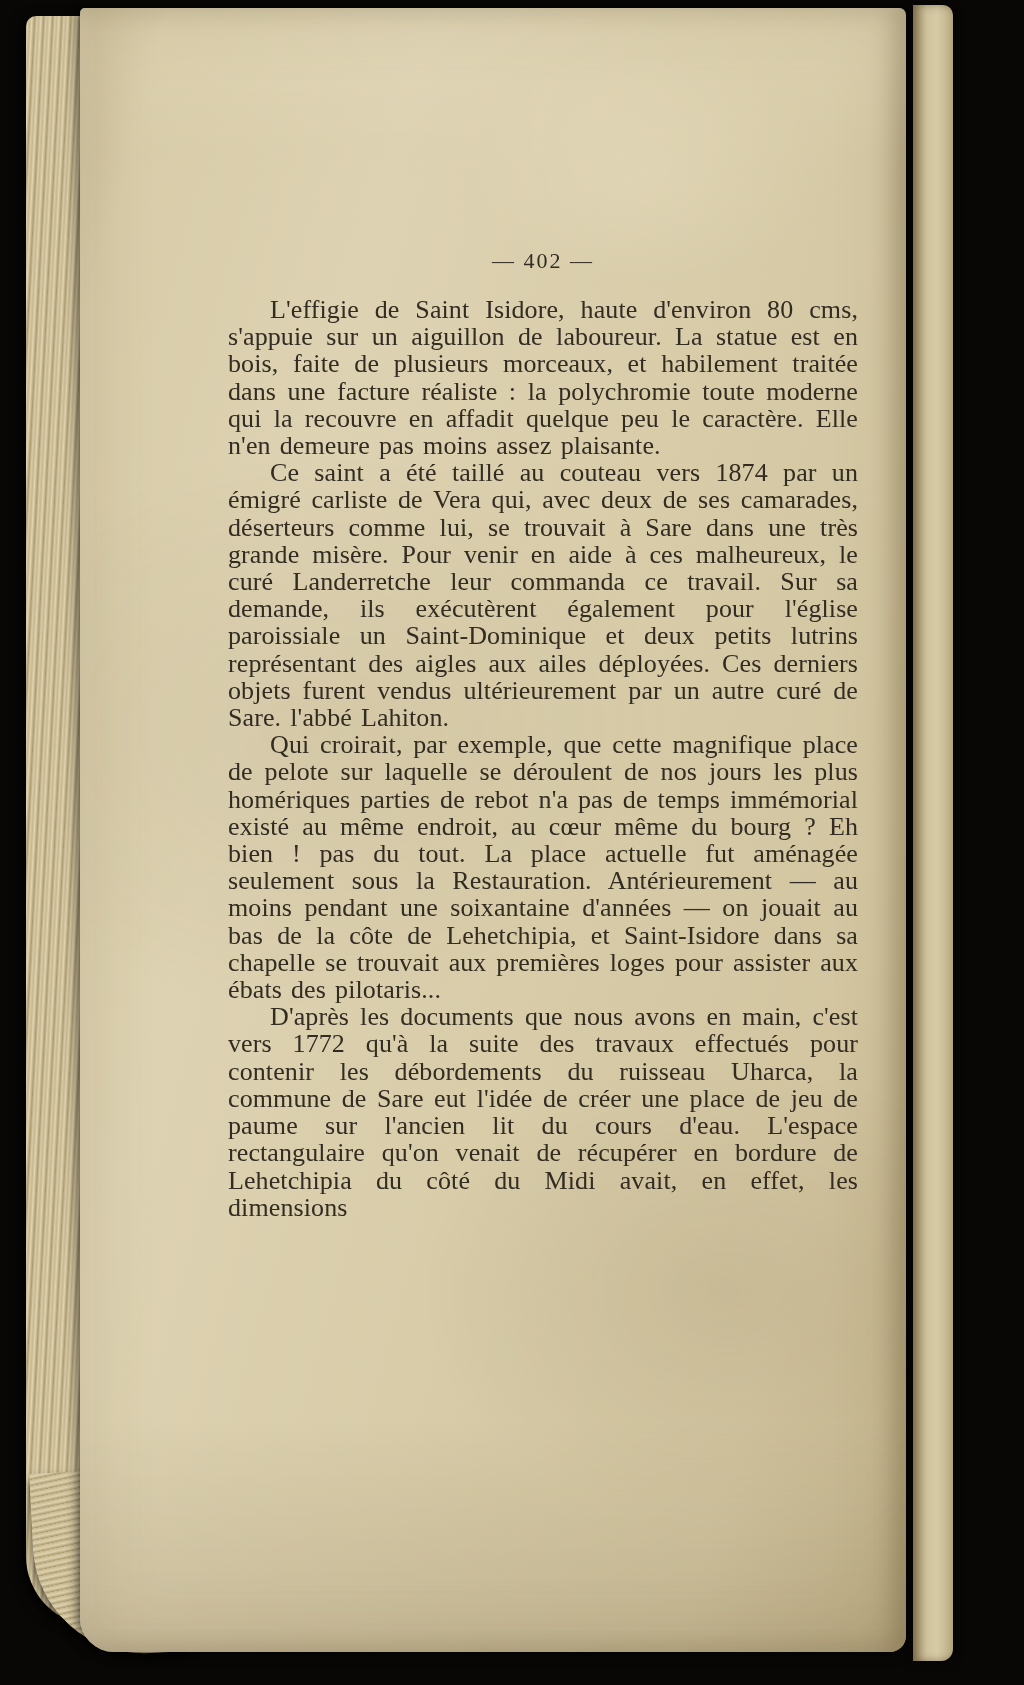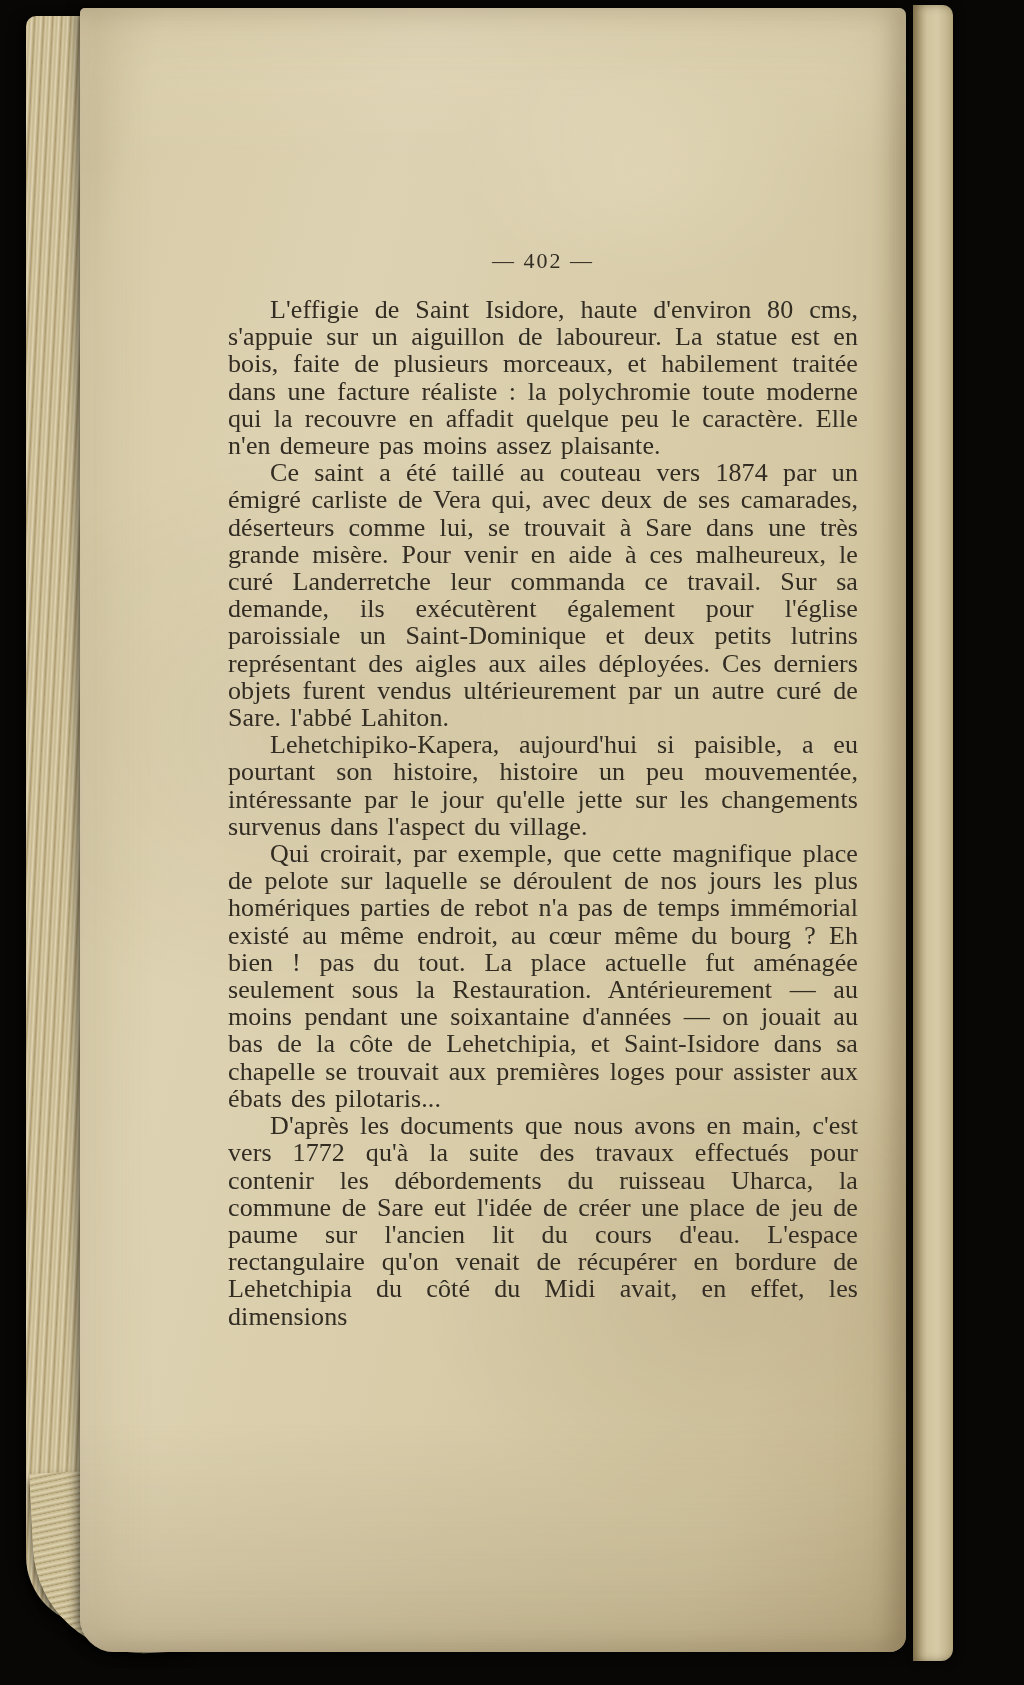--- a/index.html
+++ b/index.html
@@ -130,21 +130,20 @@
 
   <div class="main-page">
     <div class="texture"></div>
 
     <div class="text-area">
       <div class="page-number">— 402 —</div>
 
       <div class="page-text">
         <p>L'effigie de Saint Isidore, haute d'environ 80 cms, s'appuie sur un aiguillon de laboureur. La statue est en bois, faite de plusieurs morceaux, et habilement traitée dans une facture réaliste : la polychromie toute moderne qui la recouvre en affadit quelque peu le caractère. Elle n'en demeure pas moins assez plaisante.</p>
         <p>Ce saint a été taillé au couteau vers 1874 par un émigré carliste de Vera qui, avec deux de ses camarades, déserteurs comme lui, se trouvait à Sare dans une très grande misère. Pour venir en aide à ces malheureux, le curé Landerretche leur commanda ce travail. Sur sa demande, ils exécutèrent également pour l'église paroissiale un Saint-Dominique et deux petits lutrins représentant des aigles aux ailes déployées. Ces derniers objets furent vendus ultérieurement par un autre curé de Sare. l'abbé Lahiton.</p>
-        <p>Lehetchipiko-Kapera, aujourd'hui si paisible, a eu pourtant son histoire, histoire un peu mouvementée, intéressante par le jour qu'elle jette sur les changements survenus dans l'aspect du village.</p>
         <p>Qui croirait, par exemple, que cette magnifique place de pelote sur laquelle se déroulent de nos jours les plus homériques parties de rebot n'a pas de temps immémorial existé au même endroit, au cœur même du bourg ? Eh bien ! pas du tout. La place actuelle fut aménagée seulement sous la Restauration. Antérieurement — au moins pendant une soixantaine d'années — on jouait au bas de la côte de Lehetchipia, et Saint-Isidore dans sa chapelle se trouvait aux premières loges pour assister aux ébats des pilotaris...</p>
         <p>D'après les documents que nous avons en main, c'est vers 1772 qu'à la suite des travaux effectués pour contenir les débordements du ruisseau Uharca, la commune de Sare eut l'idée de créer une place de jeu de paume sur l'ancien lit du cours d'eau. L'espace rectangulaire qu'on venait de récupérer en bordure de Lehetchipia du côté du Midi avait, en effet, les dimensions</p>
       </div>
     </div>
   </div>
 
   <div class="next-page"></div>
 
 </div>
 

